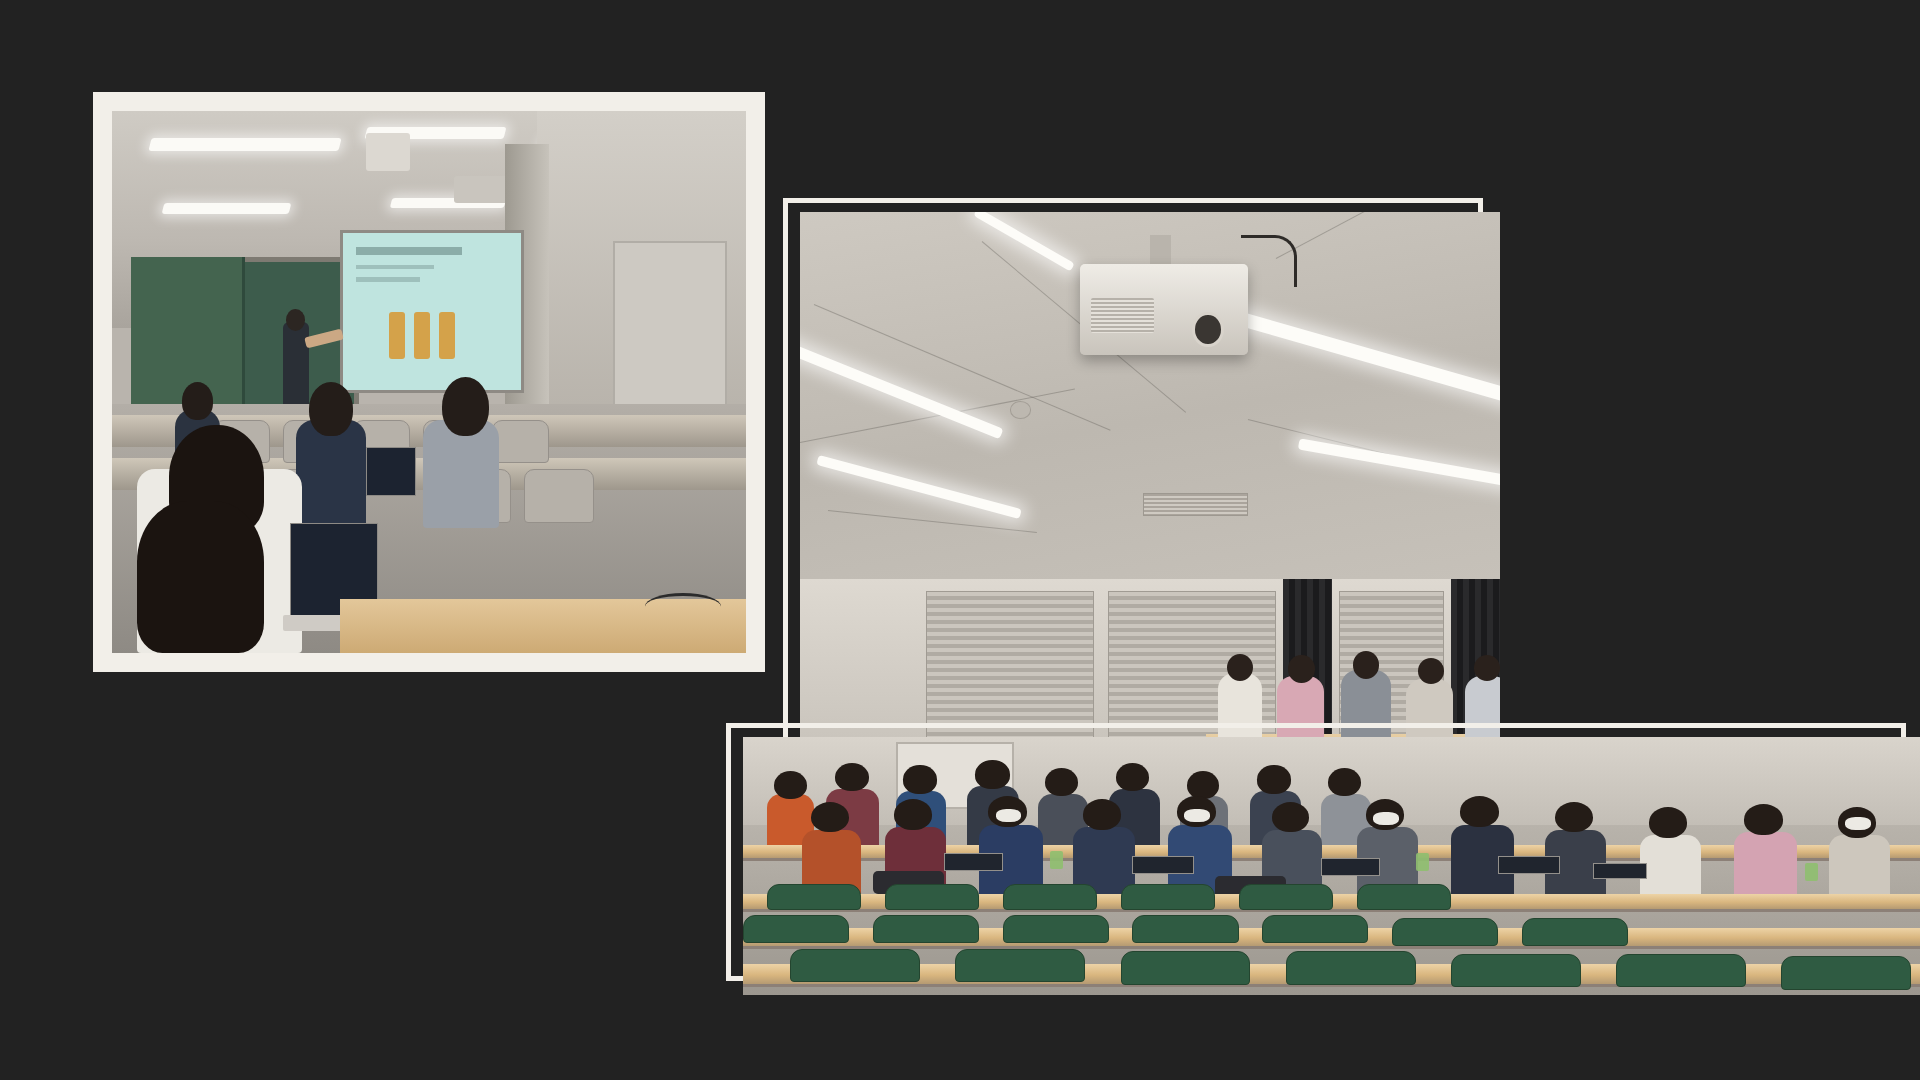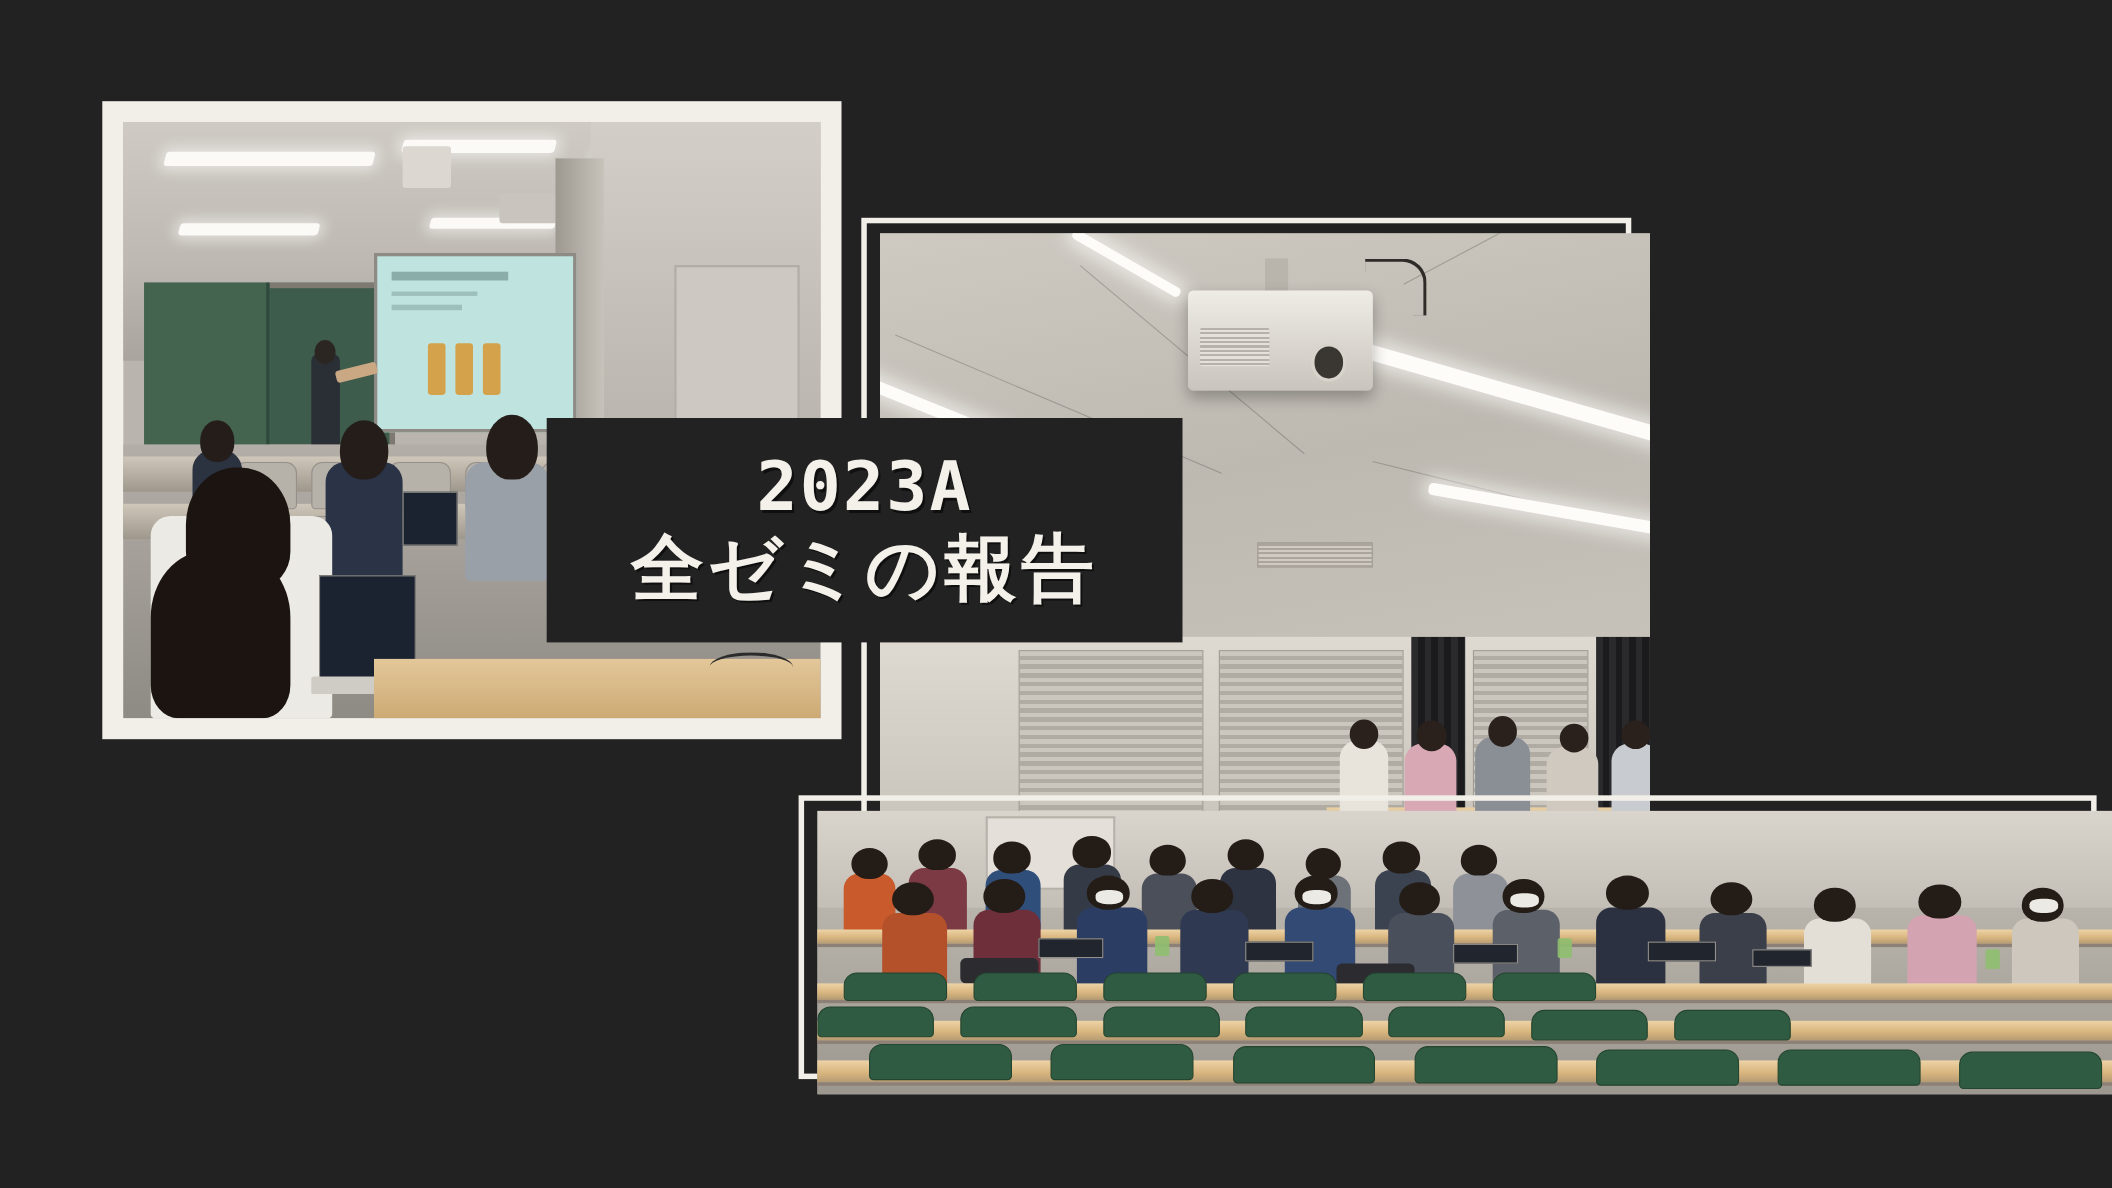--- a/index.html
+++ b/index.html
@@ -503,18 +503,14 @@
         <div class="laptop-lid" style="left:28%; top:76%; width:14%; height:18%;"></div>
         <div class="laptop-base" style="left:27%; top:93%; width:17%; height:3%;"></div>
         <div class="laptop-lid" style="left:40%; top:62%; width:8%;  height:9%;"></div>
 
         <div class="desk-front"></div>
         <div class="cables"></div>
       </div>
     </div>
   </div>
 
-  <div class="title-card" id="title-card">
-    <div class="title-line-1">2023A</div>
-    <div class="title-line-2">全ゼミの報告</div>
-  </div>
 
 </div>
 
 </body></html>

